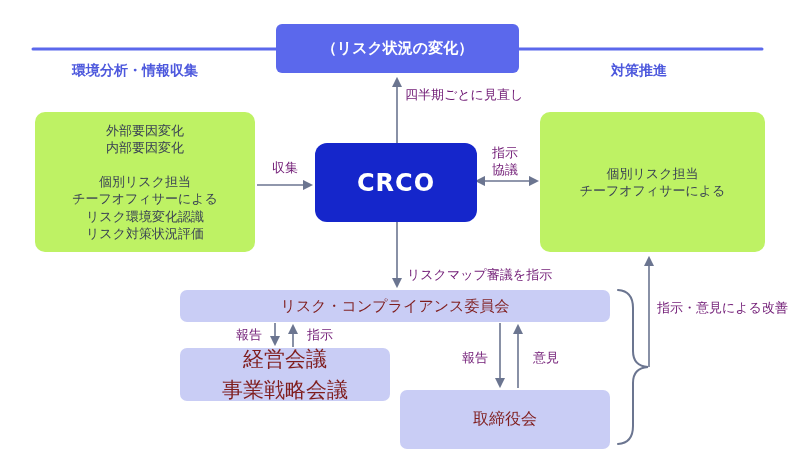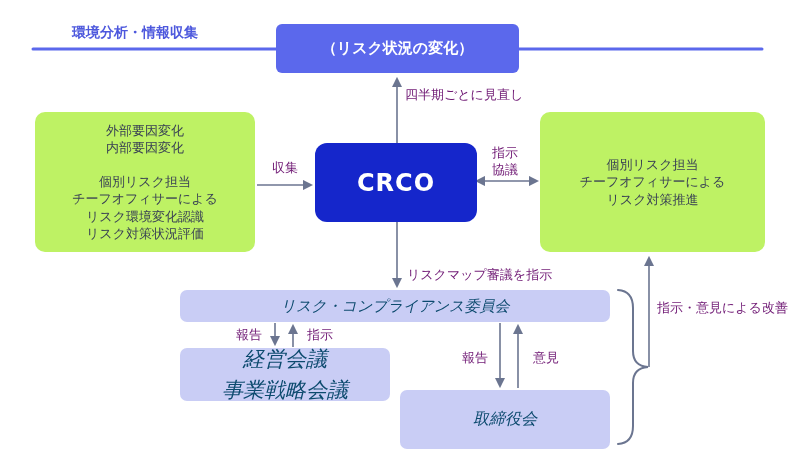--- a/index.html
+++ b/index.html
@@ -2,39 +2,39 @@
 <html><head>
 <meta charset="utf-8">
 <style>
   html,body{margin:0;padding:0;background:#fff;}
   .canvas{
     position:relative;width:800px;height:470px;background:#ffffff;overflow:hidden;
     font-family:"DejaVu Sans","Liberation Sans",sans-serif;color:#333a4c;
   }
   .svg-layer{position:absolute;left:0;top:0;z-index:1;}
   .abs{position:absolute;z-index:2;box-sizing:border-box;}
-  .hdr-label{font-size:14px;font-weight:600;color:#4d58dd;text-align:center;width:150px;}
+  .hdr-label{font-size:14px;font-weight:600;color:#4d58dd;text-align:center;width:150px;margin-top:38px;}
   .riskmap-box{
     left:276px;top:24px;width:243px;height:49px;background:#5b68ec;border-radius:6px;
     display:flex;flex-direction:column;align-items:center;justify-content:center;
     color:#ffffff;font-size:15px;font-weight:600;line-height:1.45;
   }
   .gray-box{
     background:#bef264;border-radius:10px;color:#3a4254;font-size:13px;line-height:17.5px;
     display:flex;flex-direction:column;align-items:center;justify-content:center;text-align:center;
   }
   .gray-box .gap{margin-top:16px;}
   .crco-box{
     left:315px;top:143px;width:162px;height:79px;background:#1526cb;border-radius:12px;
     display:flex;align-items:center;justify-content:center;color:#ffffff;
     font-size:24px;font-weight:600;letter-spacing:1px;
   }
   .purple-box{
-    background:#c9cdf5;border-radius:7px;color:#0c4a6e;
-    display:flex;flex-direction:column;align-items:center;justify-content:center;text-align:right;font-style:italic;
+    background:#c9cdf5;border-radius:7px;color:#7f1d1d;
+    display:flex;flex-direction:column;align-items:center;justify-content:center;text-align:right;
   }
   .edge-label{font-size:13px;color:#701a75;white-space:nowrap;line-height:1.2;}
 </style>
 </head>
 <body>
 
 <div class="canvas">
 
   <svg class="svg-layer" width="800" height="470" viewBox="0 0 800 470">
     <defs>
@@ -59,20 +59,21 @@
     <line x1="500" y1="323" x2="500" y2="385" stroke="#6b7590" stroke-width="1.6" marker-end="url(#arrow)"></line>
     <line x1="518" y1="388" x2="518" y2="327" stroke="#6b7590" stroke-width="1.6" marker-end="url(#arrow)"></line>
 
     <path d="M618,290 Q633,291 633,308 L633,351 Q633,366 648,367 Q633,368 633,383 L633,426 Q633,443 618,444" fill="none" stroke="#6b7590" stroke-width="2" stroke-linecap="round"></path>
 
     <line x1="649" y1="367" x2="649" y2="259" stroke="#6b7590" stroke-width="1.6" marker-end="url(#arrow)"></line>
   </svg>
 
   <div class="abs hdr-label" style="left:60px;top:24px;">環境分析・情報収集</div>
 
+  <div class="abs hdr-label" style="left:564px;top:24px;">対策推進</div>
 
   <div class="abs riskmap-box">
     <div>（リスク状況の変化）</div>
   </div>
 
   <div class="abs edge-label" style="left:405px;top:87px;">四半期ごとに見直し</div>
 
   <div class="abs gray-box" style="left:35px;top:112px;width:220px;height:140px;">
     <div>外部要因変化</div>
     <div>内部要因変化</div>
@@ -82,21 +83,20 @@
     <div>リスク対策状況評価</div>
   </div>
 
   <div class="abs crco-box">
     <span>CRCO</span>
   </div>
 
   <div class="abs gray-box" style="left:540px;top:112px;width:225px;height:140px;">
     <div>個別リスク担当</div>
     <div>チーフオフィサーによる</div>
-    <div>リスク対策推進</div>
   </div>
 
   <div class="abs edge-label" style="left:265px;top:160px;width:40px;text-align:center;">収集</div>
 
   <div class="abs edge-label" style="left:481px;top:145px;width:48px;text-align:center;">指示</div>
   <div class="abs edge-label" style="left:481px;top:162px;width:48px;text-align:center;">協議</div>
 
   <div class="abs edge-label" style="left:407px;top:267px;">リスクマップ審議を指示</div>
 
   <div class="abs purple-box" style="left:180px;top:290px;width:430px;height:32px;font-size:15px;">

